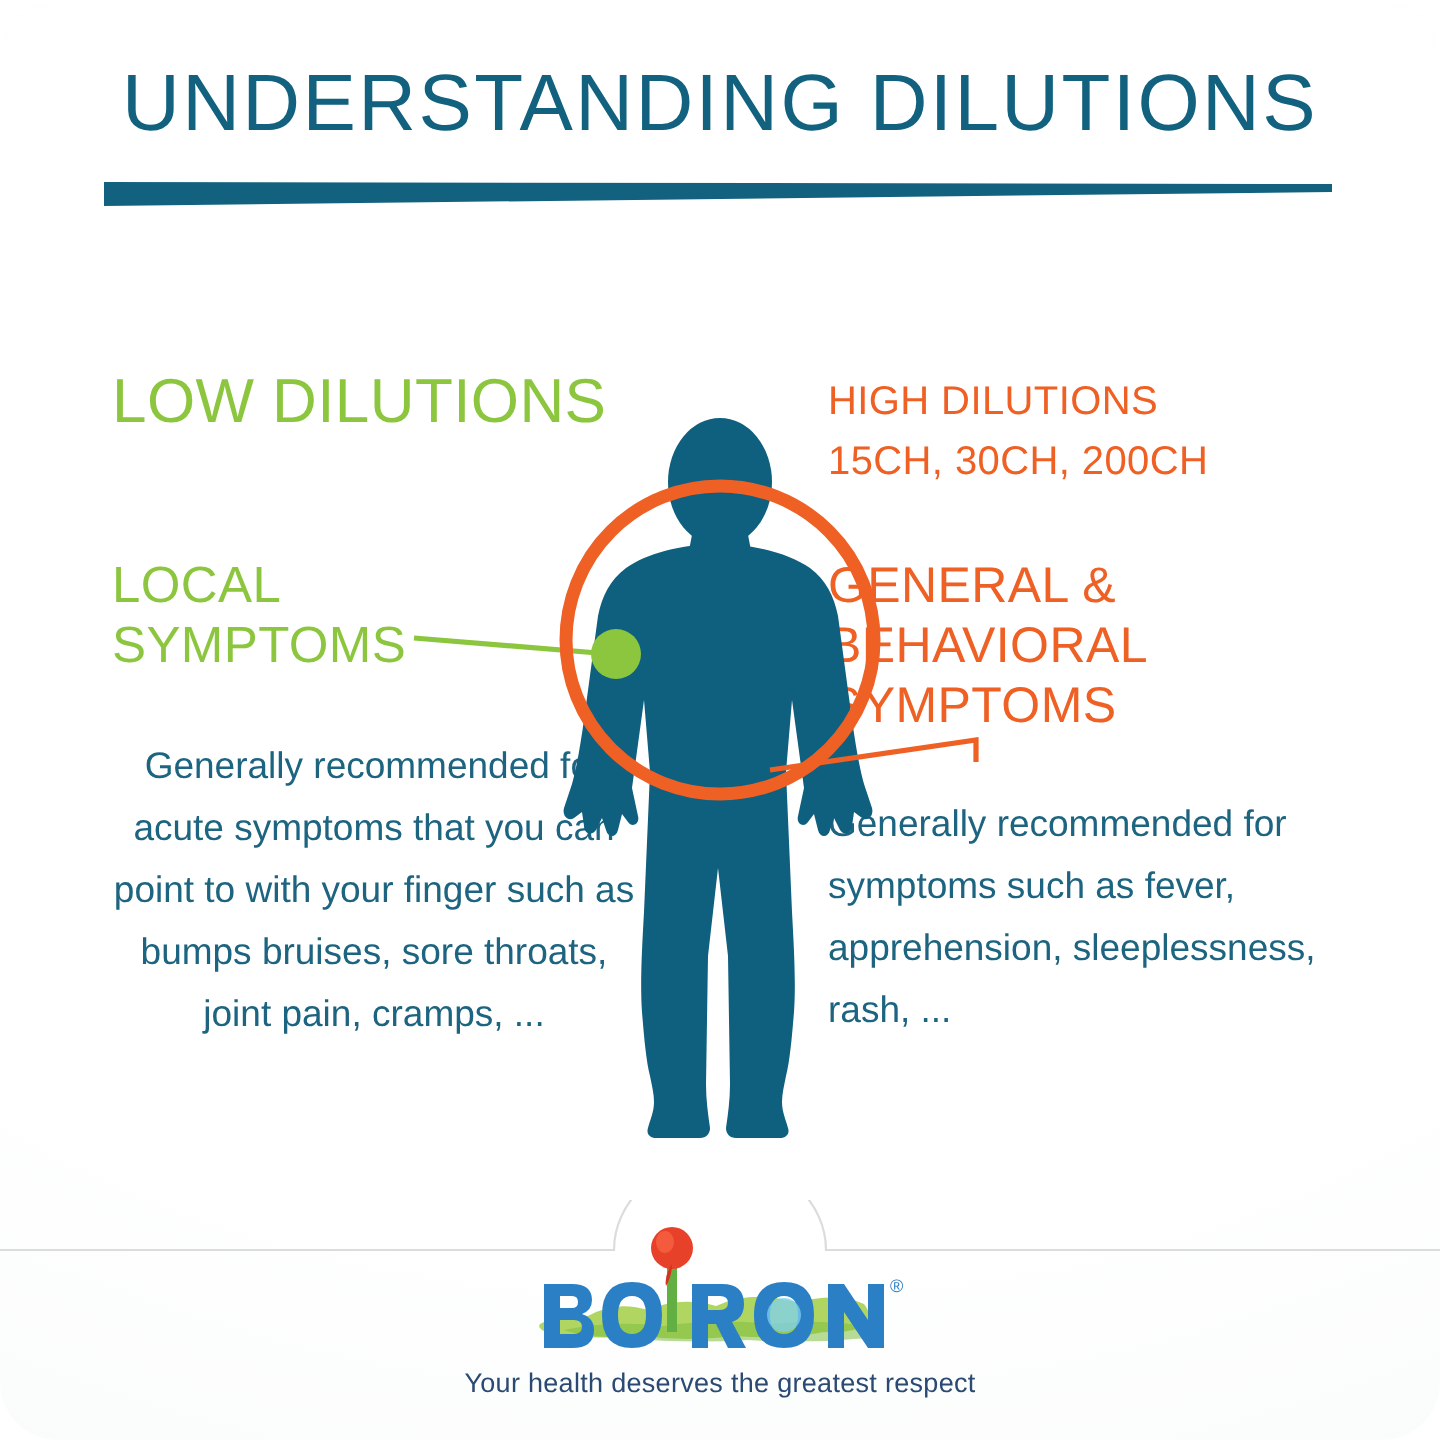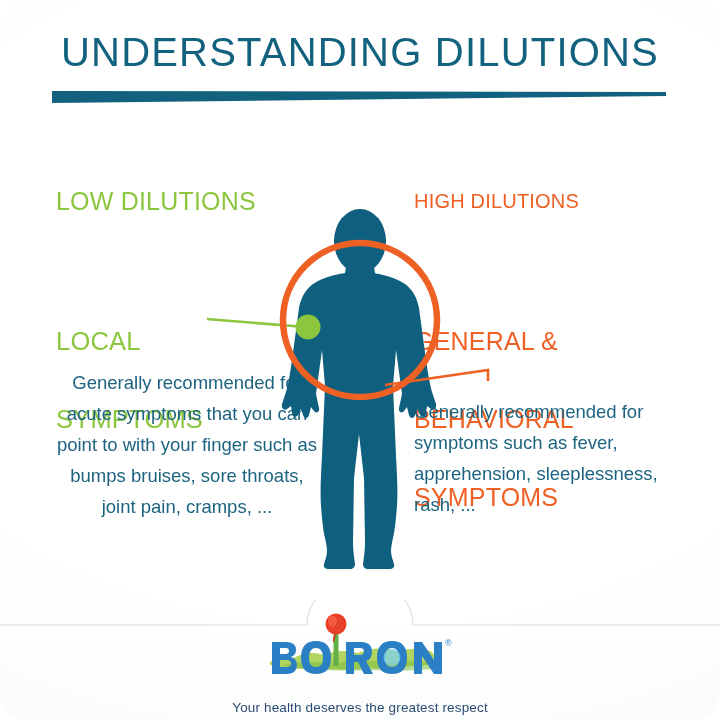--- a/index.html
+++ b/index.html
@@ -43,21 +43,21 @@
     top: 90px;
     width: 614px;
     height: 16px;
   }
 
   
   .head-low {
     position: absolute;
     left: 56px;
     top: 186px;
-    font-size: 25px;
+    font-size: 31px;
     line-height: 30px;
     color: #8cc63e;
     letter-spacing: 0.2px;
     white-space: nowrap;
     text-align: right;
   }
   .head-high {
     position: absolute;
     left: 414px;
     top: 186px;
@@ -82,21 +82,21 @@
   .sub-general {
     position: absolute;
     left: 414px;
     top: 278px;
     font-size: 25px;
     line-height: 30px;
     color: #ef6024;
     letter-spacing: 0.2px;
     white-space: nowrap;
   }
-  .sub-general span, .sub-local span { display: block; margin-top: 48px; }
+  .sub-general span, .sub-local span { display: block; }
 
   
   .body-left {
     position: absolute;
     left: 56px;
     top: 367px;
     width: 262px;
     font-size: 18.5px;
     line-height: 31px;
     color: #1d6480;
@@ -139,21 +139,20 @@
   }
   .tagline {
     position: absolute;
     left: 0;
     top: 684px;
     width: 720px;
     text-align: center;
     font-size: 13.5px;
     letter-spacing: 0.15px;
     color: #2b4a73;
-    margin-top: 16px;
   }
 </style>
 </head>
 <body>
 
 <div id="poster">
 
   <div class="title">UNDERSTANDING DILUTIONS</div>
 
   <svg class="title-rule" viewBox="0 0 614 16" preserveAspectRatio="none">
@@ -166,20 +165,21 @@
 
   <div class="sub-local">
     <span>LOCAL</span>
     <span>SYMPTOMS</span>
   </div>
 
   <div class="body-left">Generally recommended for acute symptoms that you can point to with your finger such as bumps bruises, sore throats, joint pain, cramps, ...</div>
 
   <div class="head-high">
     <span>HIGH DILUTIONS</span>
+    <span class="head-line2">15CH, 30CH, 200CH</span>
   </div>
 
   <div class="sub-general">
     <span>GENERAL &amp;</span>
     <span>BEHAVIORAL</span>
     <span>SYMPTOMS</span>
   </div>
 
   <div class="body-right">Generally recommended for symptoms such as fever, apprehension, sleeplessness, rash, ...</div>
 

